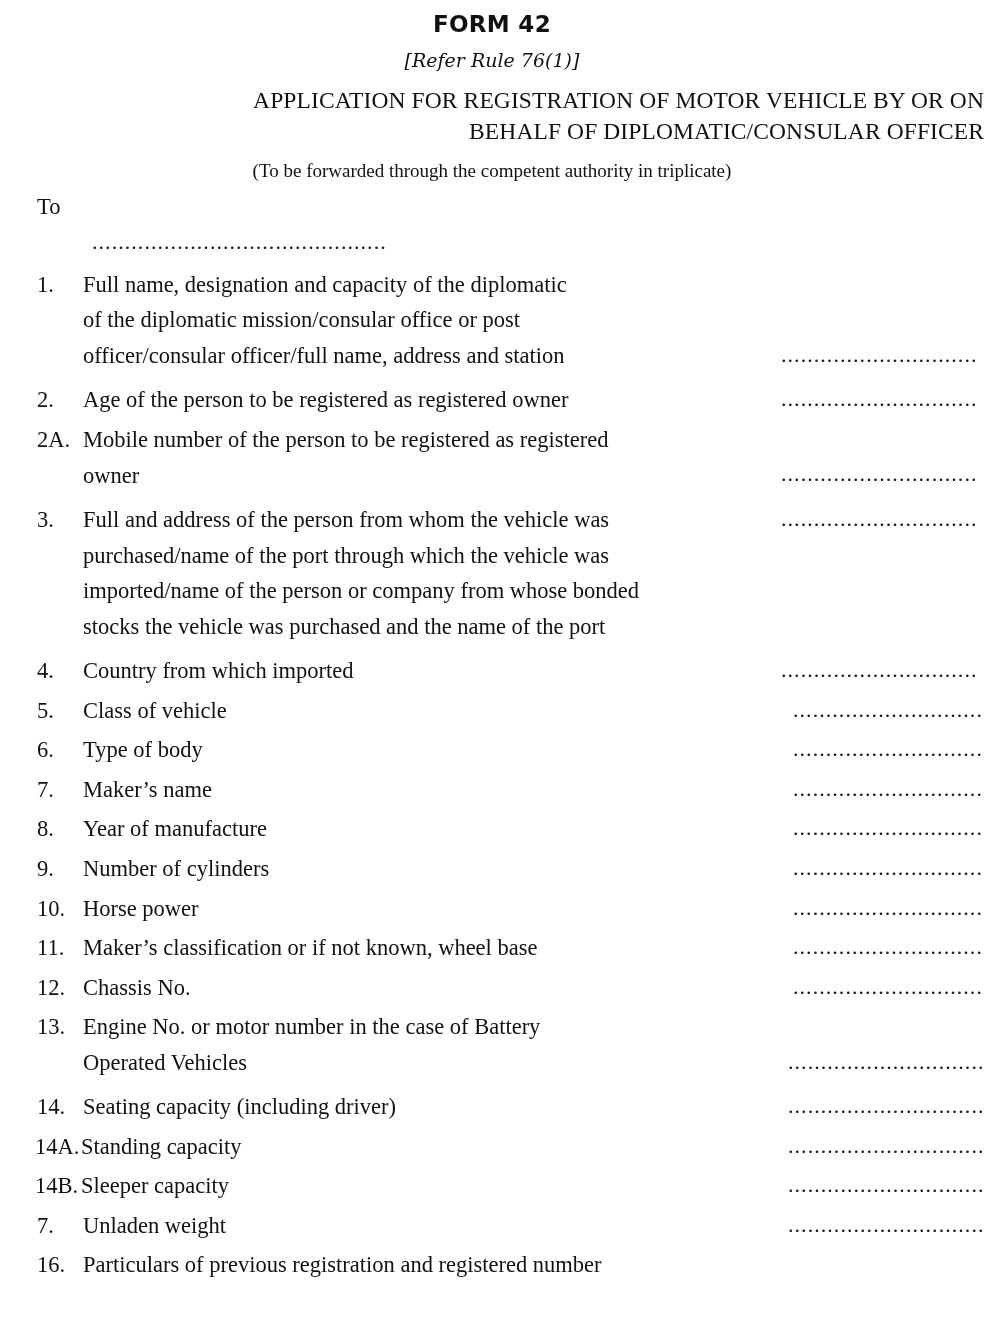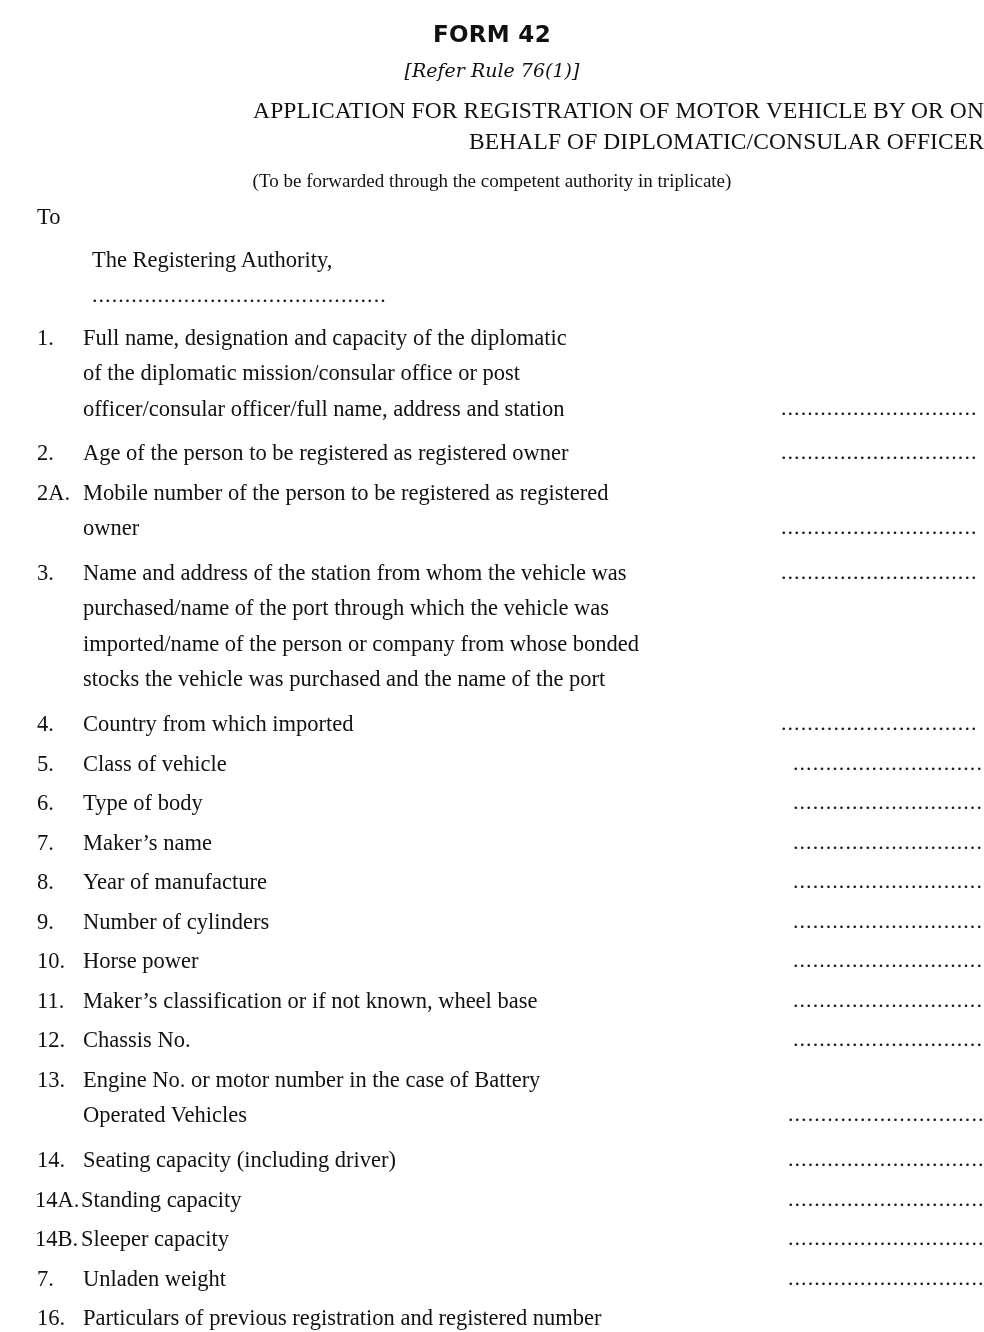--- a/index.html
+++ b/index.html
@@ -20,21 +20,21 @@
     position: relative;
     width: 984px;
     height: 1332px;
     box-sizing: border-box;
     padding: 0;
   }
 
   
   .header {
     text-align: center;
-    padding-top: 22px;
+    padding-top: 12px;
   }
   .form-title {
     font-family: "DejaVu Sans", "Liberation Sans", sans-serif;
     font-weight: bold;
     font-size: 23px;
     letter-spacing: 0.3px;
     line-height: 1.1;
     margin: 0;
   }
   .refer-rule {
@@ -156,21 +156,20 @@
     <div class="refer-rule">[Refer Rule 76(1)]</div>
     <div class="main-title">
       <span class="ml">APPLICATION FOR REGISTRATION OF MOTOR VEHICLE BY OR ON</span>
       <span class="ml">BEHALF OF DIPLOMATIC/CONSULAR OFFICER</span>
     </div>
     <div class="sub-title">(To be forwarded through the competent authority in triplicate)</div>
   </div>
 
   <div class="addr-block">
     <div class="addr-to">To</div>
-    <div class="addr-authority">The Registering Authority,</div>
     <div class="addr-dots">.............................................</div>
   </div>
 
   <div class="items">
       <div class="item gap-md">
         <div class="item-num">1.</div>
         <div class="item-text">
           <span class="tl">Full name, designation and capacity of the diplomatic</span>
           <span class="tl">of the diplomatic mission/consular office or post</span>
           <span class="tl">officer/consular officer/full name, address and station</span>
@@ -188,21 +187,21 @@
         <div class="item-num">2A.</div>
         <div class="item-text">
           <span class="tl">Mobile number of the person to be registered as registered</span>
           <span class="tl">owner</span>
         </div>
         <div class="item-dots shift-left dots-line-2">..............................</div>
       </div>
       <div class="item gap-md">
         <div class="item-num">3.</div>
         <div class="item-text">
-          <span class="tl">Name and address of the station from whom the vehicle was</span>
+          <span class="tl">Full and address of the person from whom the vehicle was</span>
           <span class="tl">purchased/name of the port through which the vehicle was</span>
           <span class="tl">imported/name of the person or company from whose bonded</span>
           <span class="tl">stocks the vehicle was purchased and the name of the port</span>
         </div>
         <div class="item-dots shift-left dots-line-1">..............................</div>
       </div>
       <div class="item gap-sm">
         <div class="item-num">4.</div>
         <div class="item-text">
           <span class="tl">Country from which imported</span>

